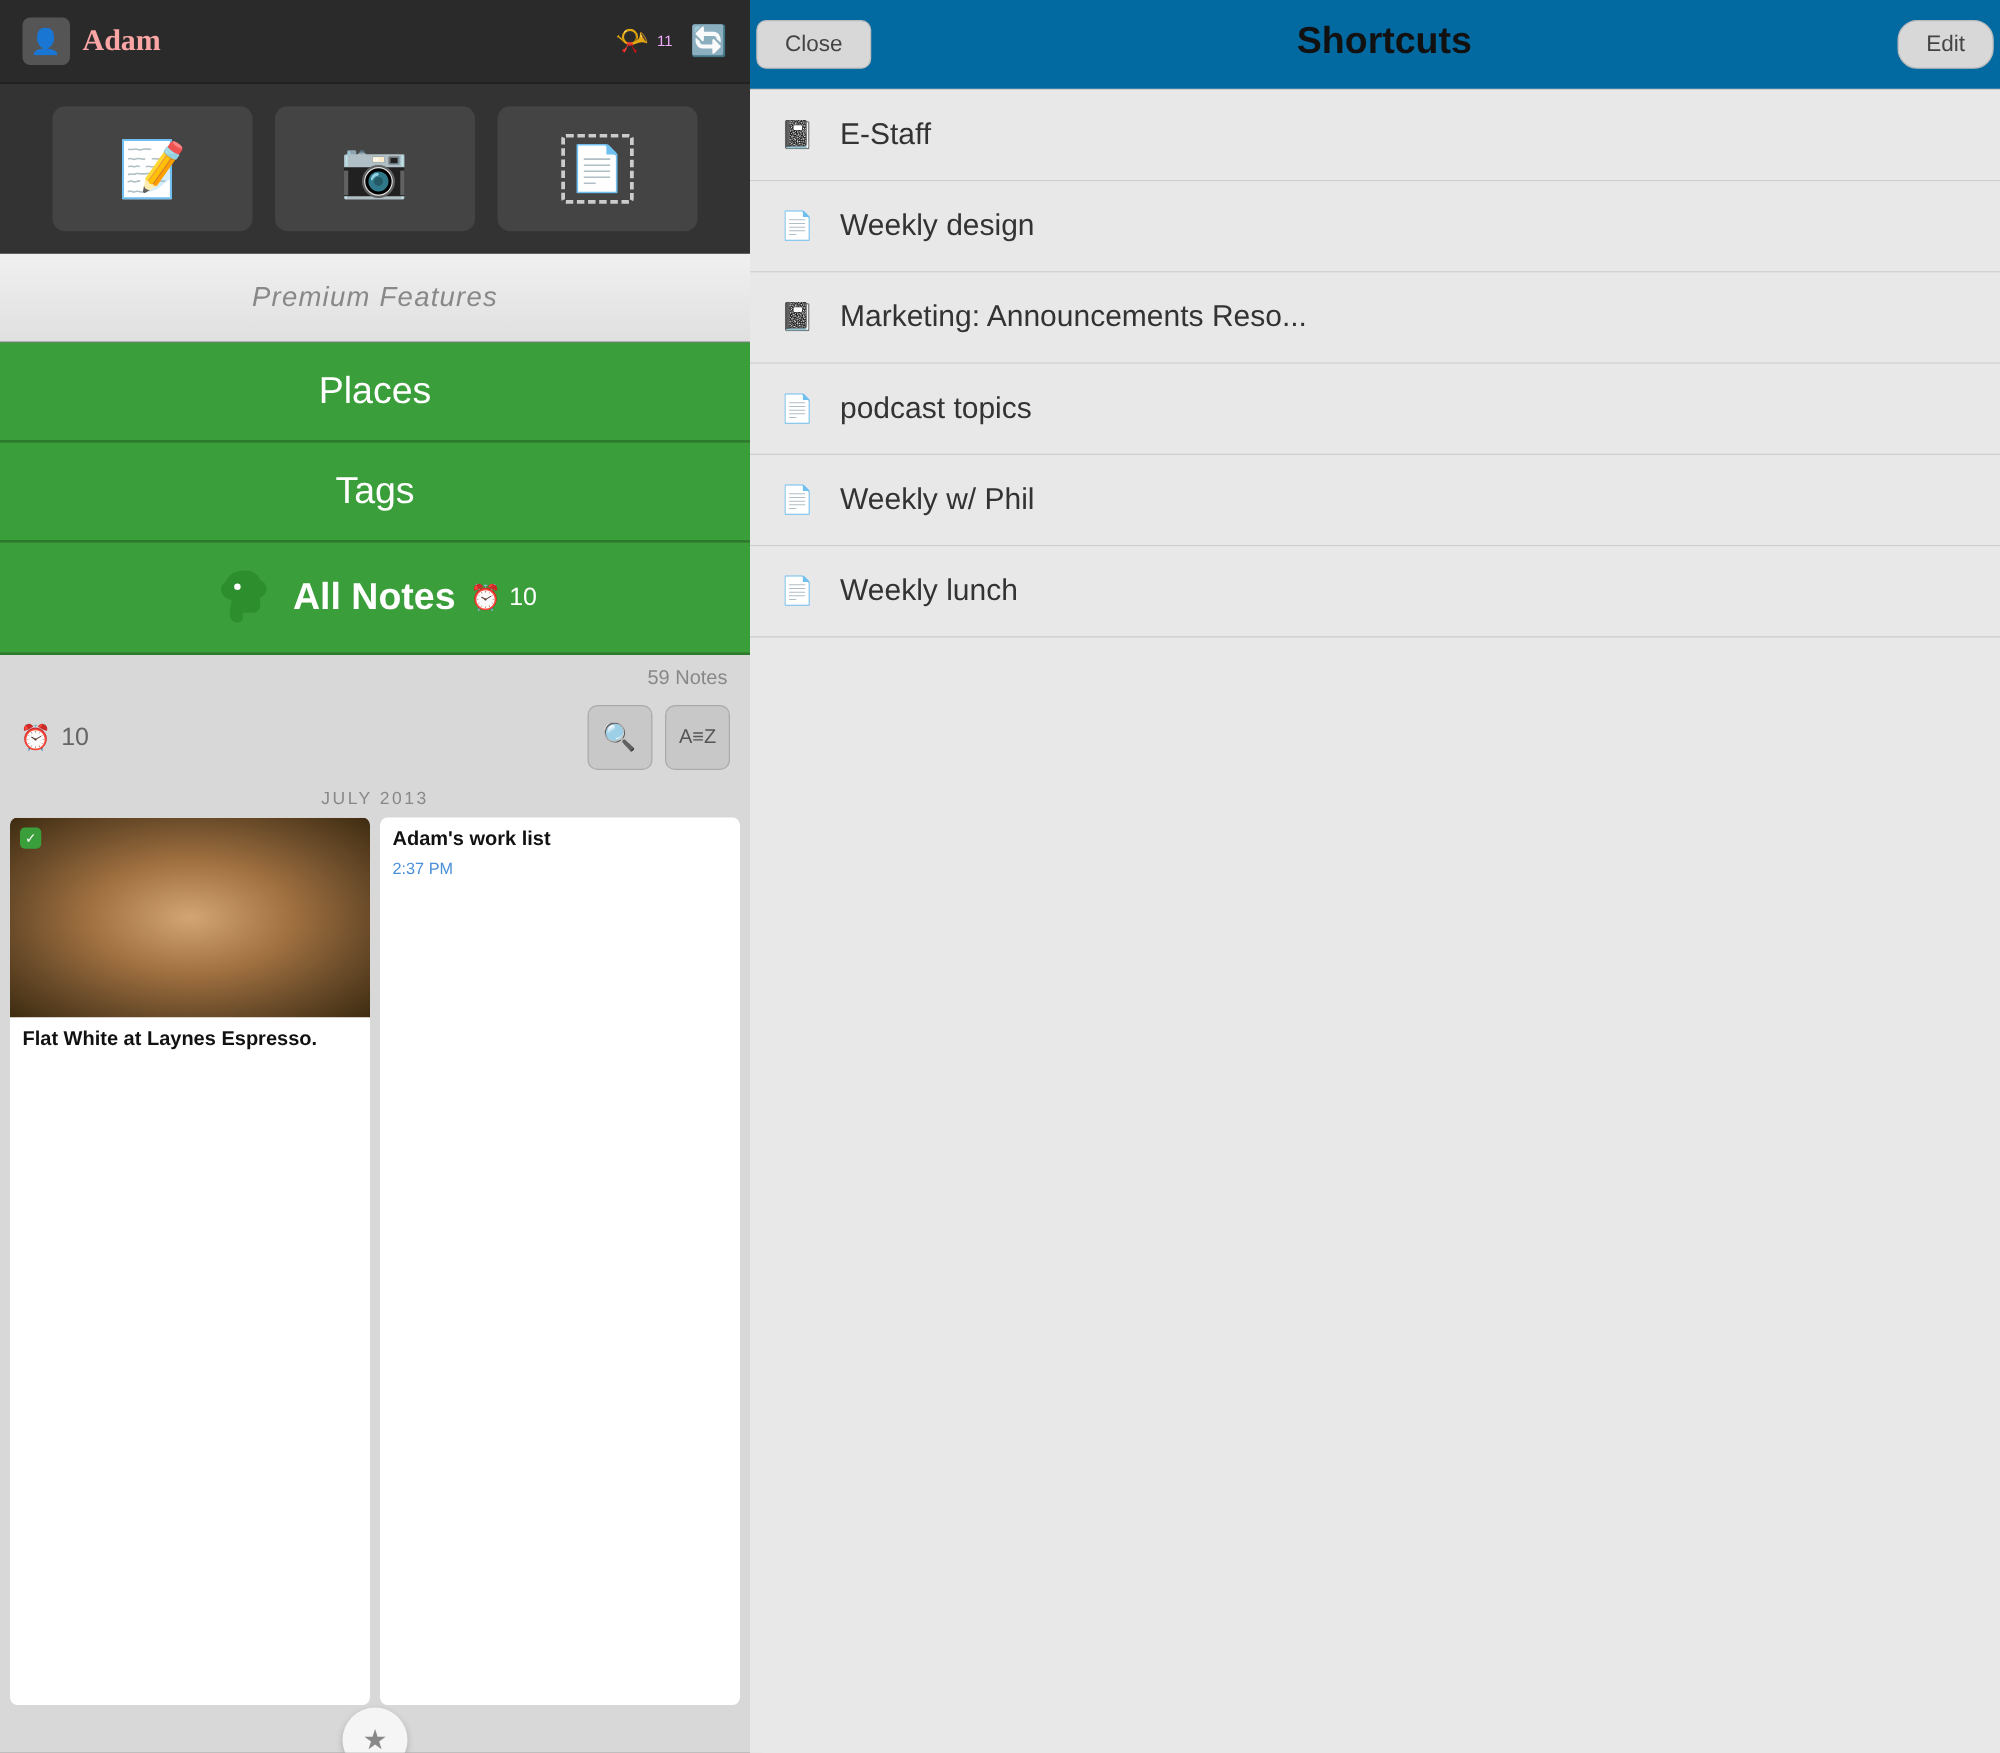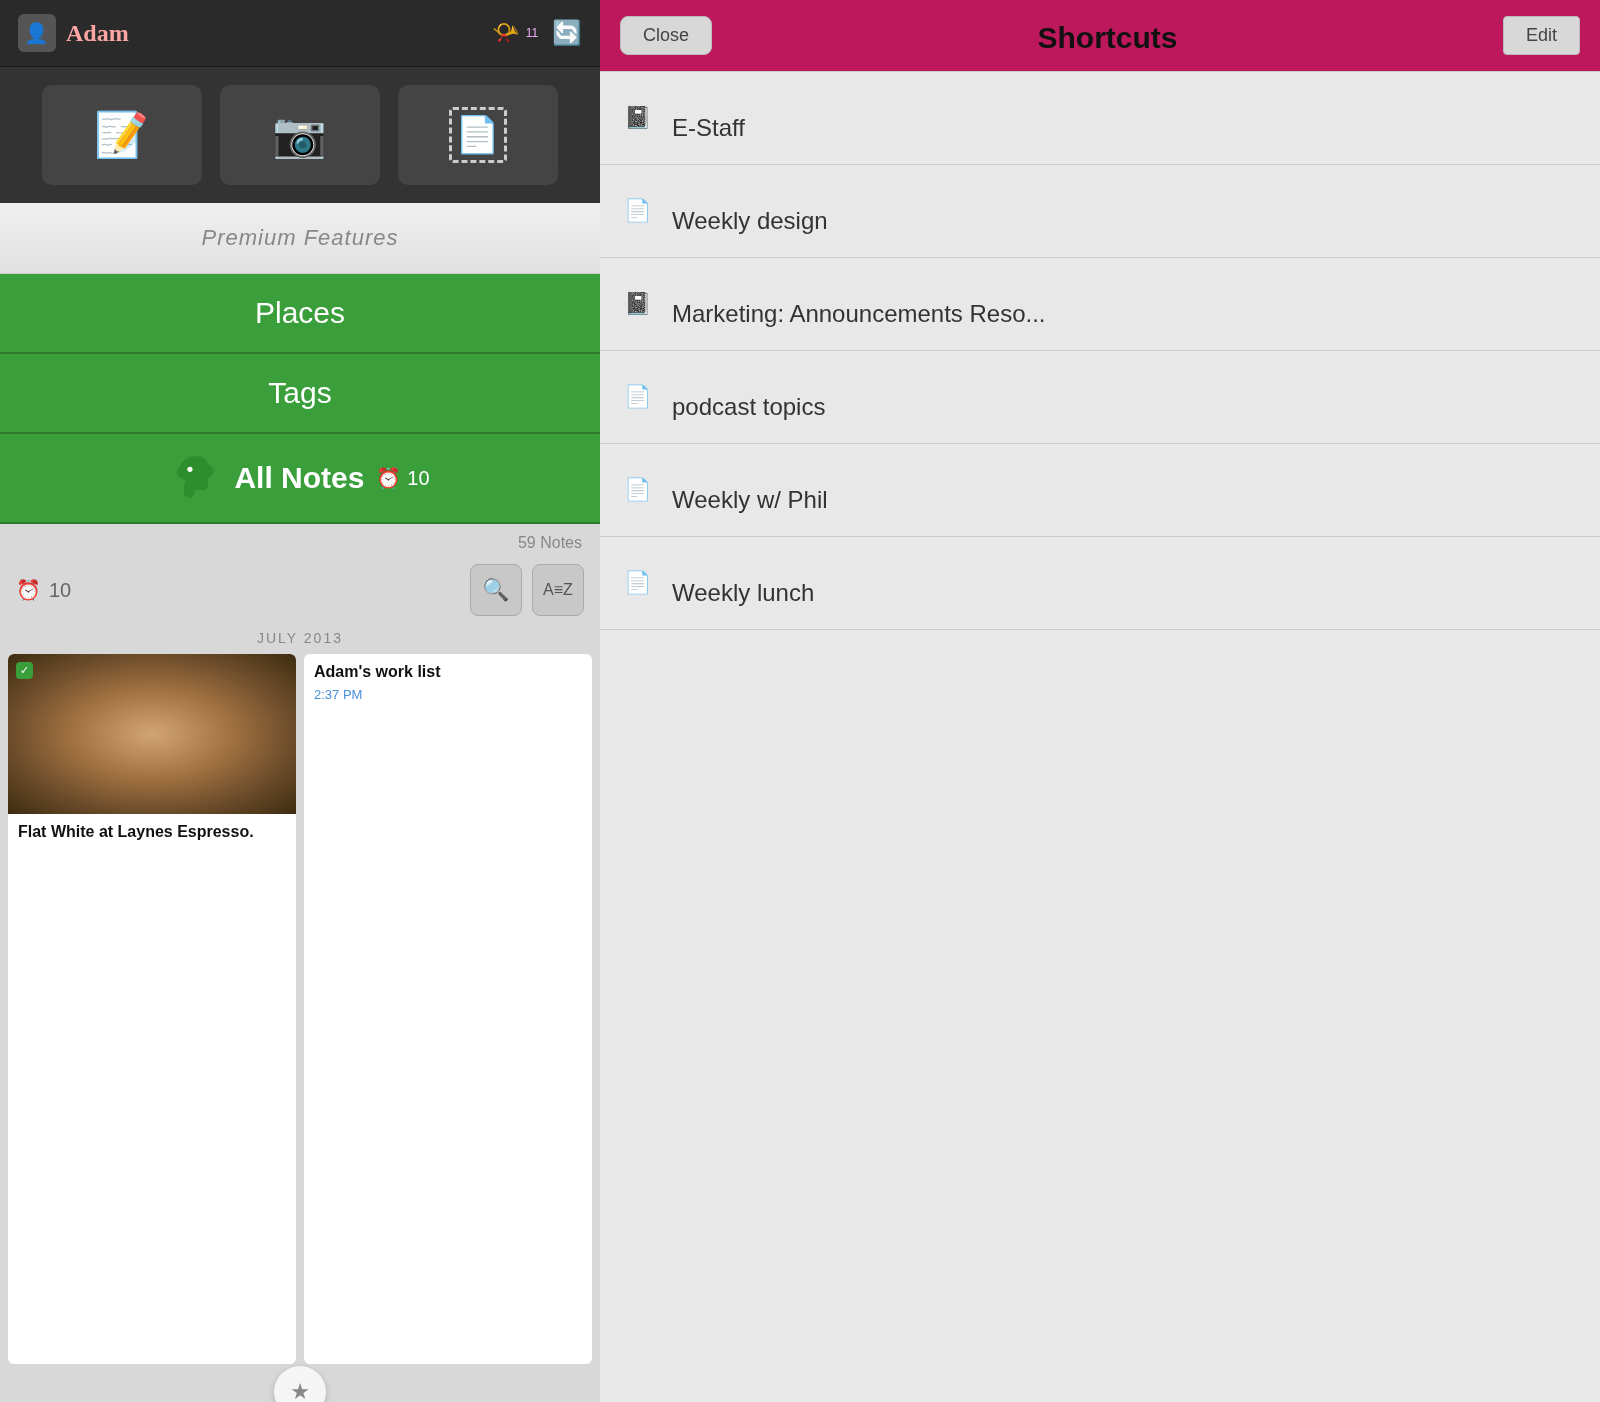--- a/index.html
+++ b/index.html
@@ -276,24 +276,24 @@
     }
 
     
     .right-panel {
       flex: 1;
       background: #e8e8e8;
       display: flex;
       flex-direction: column;
     }
     .shortcuts-header {
-      background: #be185d;
-      display: flex;
-      align-items: flex-end;
-      padding: 16px 20px;
+      background: #0369a1;
+      display: flex;
+      align-items: flex-start;
+      padding: 16px 5px;
       border-bottom: 1px solid #ccc;
       gap: 10px;
     }
     .shortcuts-close-btn {
       background: #d8d8d8;
       border: 1px solid #bbb;
       border-radius: 8px;
       padding: 8px 22px;
       font-size: 18px;
       color: #444;
@@ -302,21 +302,21 @@
     .shortcuts-title {
       flex: 1;
       text-align: center;
       font-size: 30px;
       font-weight: bold;
       color: #111;
     }
     .shortcuts-edit-btn {
       background: #d8d8d8;
       border: 1px solid #bbb;
-      border-radius: 4px;
+      border-radius: 16px;
       padding: 8px 22px;
       font-size: 18px;
       color: #444;
       cursor: pointer;
     }
     .shortcuts-list {
       flex: 1;
       display: flex;
       flex-direction: column;
     }
@@ -331,21 +331,20 @@
     }
     .shortcut-icon {
       font-size: 22px;
       color: #888;
       flex-shrink: 0;
       width: 30px;
     }
     .shortcut-label {
       font-size: 24px;
       color: #333;
-      margin-top: 20px;
     }
   </style>
 </head>
 <body>
 
 <div class="left-panel">
 
   <div class="header">
     <div class="header-avatar">
       <span>👤</span>

